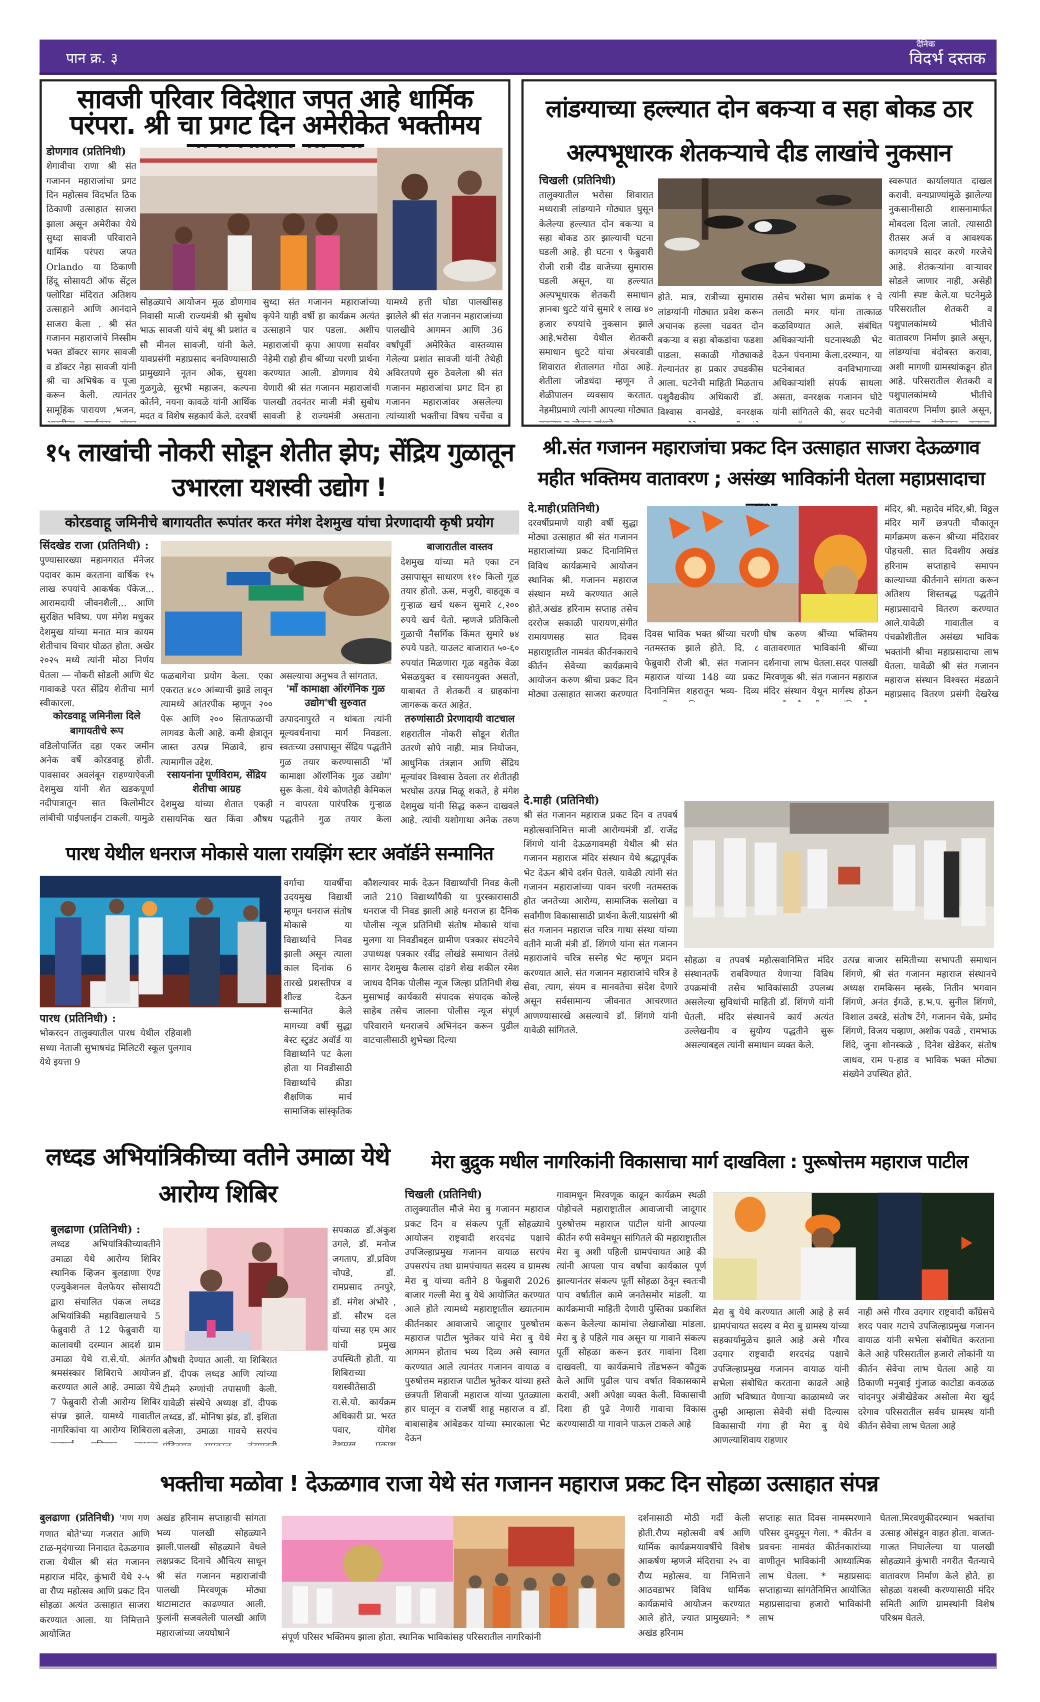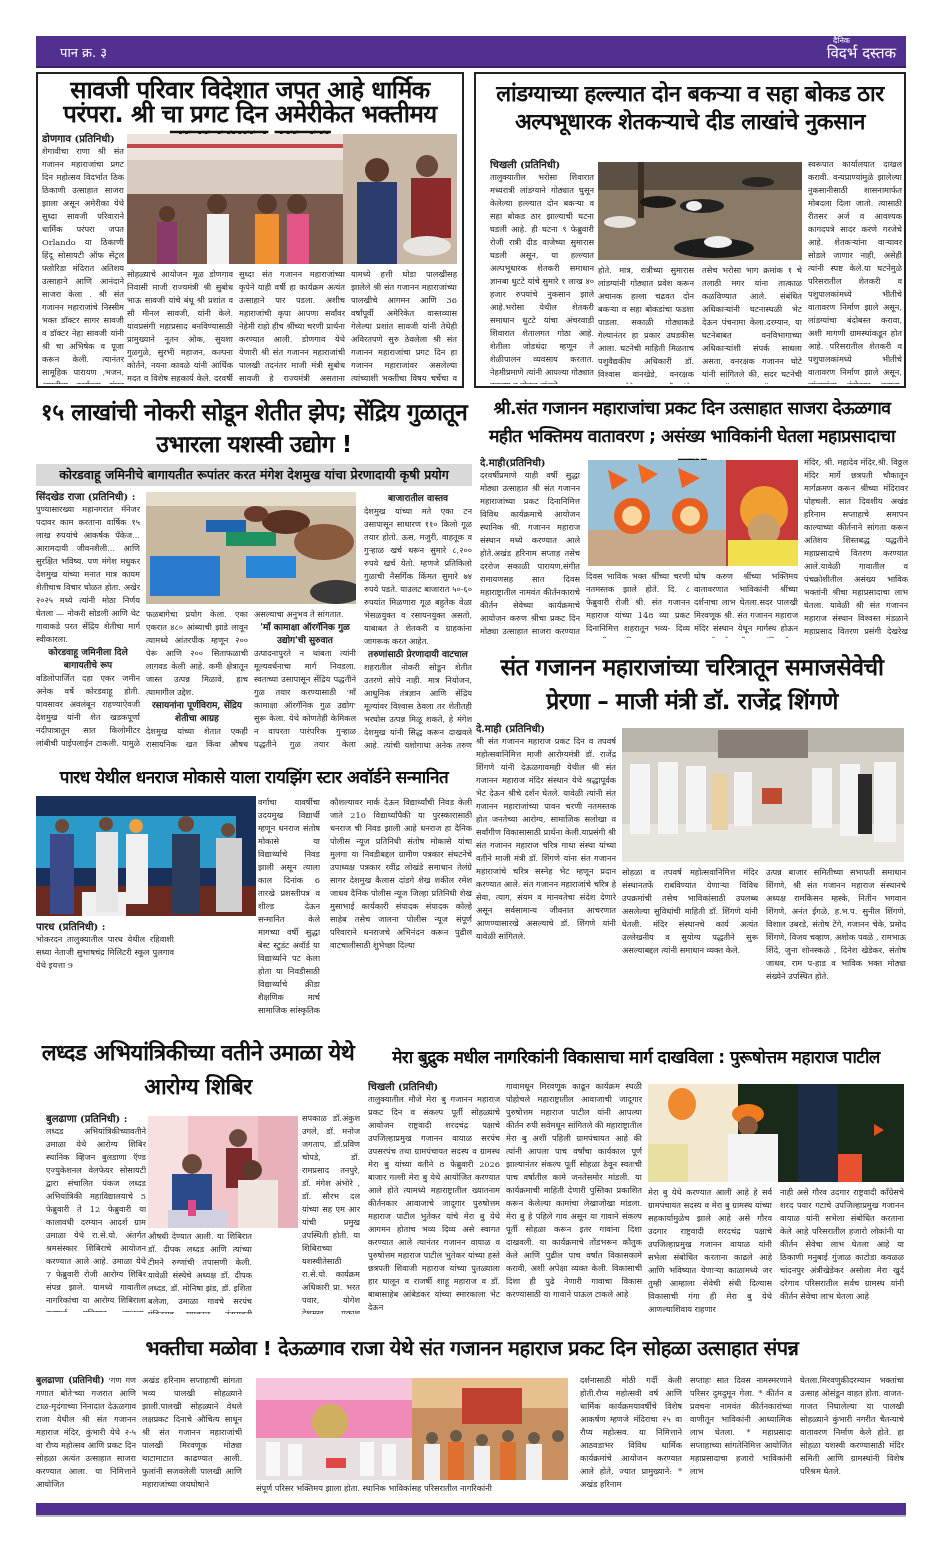--- a/index.html
+++ b/index.html
@@ -60,21 +60,21 @@
         <rect x="284" y="44" width="40" height="60" fill="#8a2a2a"></rect>
       <ellipse cx="300" cy="112" rx="24" ry="10" fill="#e8e4e0"></ellipse>
     </svg>
   </div>
   <div class="col" style="left:89px;top:194px;width:106px;height:118px;">सोहळ्याचे आयोजन मूळ डोणगाव निवासी माजी राज्यमंत्री श्री सुबोध भाऊ सावजी यांचे बंधू श्री प्रशांत व सौ मीनल सावजी, यांनी केले. यावप्रसंगी महाप्रसाद बनविण्यासाठी प्रामुख्याने नूतन ओक, सुयशा गुळगुळे, सुरभी महाजन, कल्पना कोर्तने, नयना कावळे यांनी आर्थिक मदत व विशेष सहकार्य केले. दरवर्षी प्रमाणे यावर्षी</div>
   <div class="col" style="left:201px;top:194px;width:106px;height:118px;">सुध्दा संत गजानन महाराजांच्या कृपेने याही वर्षी हा कार्यक्रम अत्यंत उत्साहाने पार पडला. अशीच महाराजांची कृपा आपणा सर्वांवर नेहेमी राहो हीच श्रींच्या चरणी प्रार्थना करण्यात आली. डोणगाव येथे येणारी श्री संत गजानन महाराजांची पालखी तदनंतर माजी मंत्री सुबोध सावजी हे राज्यमंत्री असताना त्यांच्या शासकीय निवासस्थान</div>
   <div class="col" style="left:313px;top:194px;width:106px;height:118px;">यामध्ये हत्ती घोडा पालखीसह झालेले श्री संत गजानन महाराजांच्या पालखीचे आगमन आणि 36 वर्षांपूर्वी अमेरिकेत वास्तव्यास गेलेल्या प्रशांत सावजी यांनी तेथेही अविरतपणे सुरु ठेवलेला श्री संत गजानन महाराजांचा प्रगट दिन हा गजानन महाराजांवर असलेल्या त्यांच्याशी भक्तीचा विषय चर्चेचा व भारतीय संस्काराताही आहे</div>
 </div>
 
 <div class="abs box" style="left:474px;top:72px;width:432px;height:316px;">
-  <div class="hl" style="position:absolute;left:6px;top:6px;width:416px;font-size:22px;line-height:28px;">लांडग्याच्या हल्ल्यात दोन बकऱ्या व सहा बोकड ठार अल्पभूधारक शेतकऱ्याचे दीड लाखांचे नुकसान</div>
+  <div class="hl" style="position:absolute;left:6px;top:6px;width:416px;font-size:22px;line-height:40px;">लांडग्याच्या हल्ल्यात दोन बकऱ्या व सहा बोकड ठार अल्पभूधारक शेतकऱ्याचे दीड लाखांचे नुकसान</div>
   <div class="col" style="left:14px;top:84px;width:104px;height:226px;">
     <span class="dl">चिखली (प्रतिनिधी)</span>
     <span>तालुक्यातील भरोसा शिवारात मध्यरात्री लांडग्याने गोठ्यात घुसून केलेल्या हल्ल्यात दोन बकऱ्या व सहा बोकड ठार झाल्याची घटना घडली आहे. ही घटना ९ फेब्रुवारी रोजी रात्री दीड वाजेच्या सुमारास घडली असून, या हल्ल्यात अल्पभूधारक शेतकरी समाधान ज्ञानबा धुटटे यांचे सुमारे १ लाख ४० हजार रुपयांचे नुकसान झाले आहे.भरोसा येथील शेतकरी समाधान धुटटे यांचा अंचरवाडी शिवारात शेतालगत गोठा आहे. शेतीला जोडधंदा म्हणून ते शेळीपालन व्यवसाय करतात. नेहमीप्रमाणे त्यांनी आपल्या गोठ्यात बकऱ्या व बोकड बांधले</span>
   </div>
   <div class="photo" style="left:122px;top:88px;width:204px;height:98px;">
     <svg width="204" height="98" viewBox="0 0 204 98" preserveAspectRatio="none">
       <rect width="204" height="98" fill="#8a7a66"></rect>
       <rect x="0" y="0" width="204" height="28" fill="#5c5044"></rect>
       <rect x="40" y="0" width="6" height="56" fill="#3c3026"></rect>
       <ellipse cx="60" cy="40" rx="18" ry="6" fill="#1e1a18"></ellipse>
@@ -155,21 +155,20 @@
       <circle cx="176" cy="70" r="16" fill="#c8a068"></circle>
       <rect x="140" y="80" width="70" height="26" fill="#f0e050"></rect>
     </svg>
   </div>
   <div class="col" style="left:110px;top:176px;width:104px;height:68px;">दिवस भाविक भक्त श्रींच्या चरणी नतमस्तक झाले होते. दि. ८ फेब्रुवारी रोजी श्री. संत गजानन महाराज यांच्या 148 व्या प्रकट दिनानिमित्त शहरातून भव्य- दिव्य पालखी मिरवणुक काढून टाळमृदुंगाच्या गजरात श्रीचा नाम</div>
   <div class="col" style="left:218px;top:176px;width:104px;height:68px;">घोष करुण श्रींच्या भक्तिमय वातावरणात भाविकांनी श्रींच्या दर्शनाचा लाभ घेतला.सदर पालखी मिरवणूक श्री. संत गजानन महाराज मंदिर संस्थान येथून मार्गस्थ होऊन बस स्टँड चौक,श्री. दत्त मंदिर चौक, श्री.राम</div>
   <div class="col" style="left:328px;top:62px;width:104px;height:182px;">मंदिर, श्री. महादेव मंदिर,श्री. विठ्ठल मंदिर मार्गे छत्रपती चौकातून मार्गक्रमण करून श्रीच्या मंदिरावर पोहचली. सात दिवशीय अखंड हरिनाम सप्ताहाचे समापन काल्याच्या कीर्तनाने सांगता करून अतिशय शिस्तबद्ध पद्धतीने महाप्रसादाचे वितरण करण्यात आले.यावेळी गावातील व पंचक्रोशीतील असंख्य भाविक भक्तांनी श्रीचा महाप्रसादाचा लाभ घेतला. यावेळी श्री संत गजानन महाराज संस्थान विश्वस्त मंडळाने महाप्रसाद वितरण प्रसंगी देखरेख केली.</div>
 </div>
 
 <div class="abs" style="left:476px;top:650px;width:432px;height:370px;">
-  <div class="hl" style="position:absolute;left:0;top:0;width:432px;font-size:23px;line-height:34px;">संत गजानन महाराजांच्या चरित्रातून समाजसेवेची प्रेरणा – माजी मंत्री डॉ. राजेंद्र शिंगणे</div>
   <div class="col" style="left:0;top:72px;width:140px;height:296px;">
     <span class="dl">दे.माही (प्रतिनिधी)</span>
     <span>श्री संत गजानन महाराज प्रकट दिन व तपवर्ष महोत्सवानिमित्त माजी आरोग्यमंत्री डॉ. राजेंद्र शिंगणे यांनी देऊळगावमही येथील श्री संत गजानन महाराज मंदिर संस्थान येथे श्रद्धापूर्वक भेट देऊन श्रीचे दर्शन घेतले. यावेळी त्यांनी संत गजानन महाराजांच्या पावन चरणी नतमस्तक होत जनतेच्या आरोग्य, सामाजिक सलोखा व सर्वांगीण विकासासाठी प्रार्थना केली.याप्रसंगी श्री संत गजानन महाराज चरित्र गाथा संस्था यांच्या वतीने माजी मंत्री डॉ. शिंगणे यांना संत गजानन महाराजांचे चरित्र सस्नेह भेट म्हणून प्रदान करण्यात आले. संत गजानन महाराजांचे चरित्र हे सेवा, त्याग, संयम व मानवतेचा संदेश देणारे असून सर्वसामान्य जीवनात आचरणात आणण्यासारखे असल्याचे डॉ. शिंगणे यांनी यावेळी सांगितले.</span>
   </div>
   <div class="photo" style="left:146px;top:78px;width:282px;height:134px;">
     <svg width="282" height="134" viewBox="0 0 282 134" preserveAspectRatio="none">
       <rect width="282" height="134" fill="#d8d4cc"></rect>
       <rect x="0" y="0" width="282" height="24" fill="#b8b4ac"></rect>
       <rect x="96" y="2" width="90" height="28" fill="#888078"></rect>
       <rect x="0" y="96" width="282" height="38" fill="#e8e4de"></rect>

